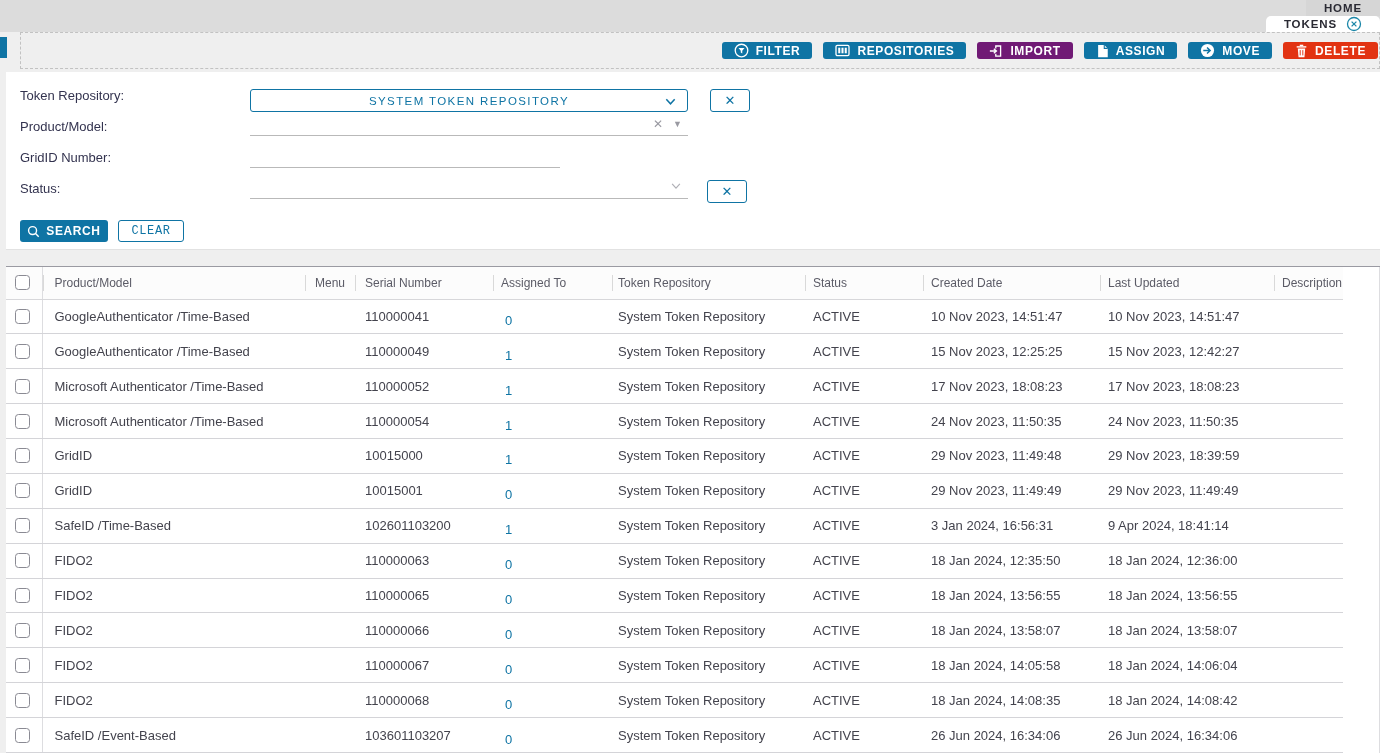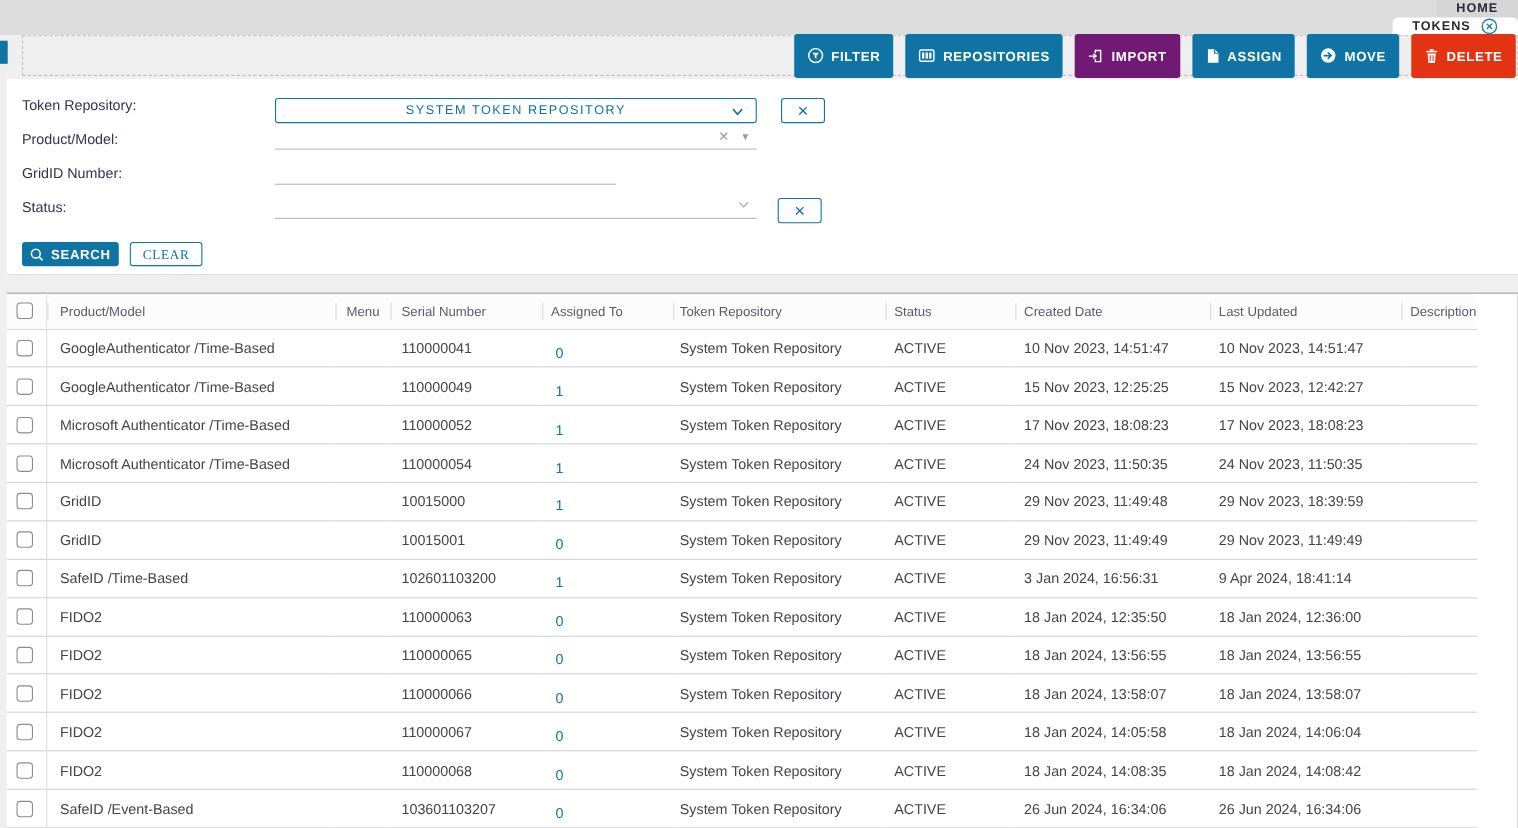--- a/index.html
+++ b/index.html
@@ -11,37 +11,37 @@
   .tab { height:32px; display:flex; align-items:center; gap:9px; padding:0 18px; font-size:11.5px; font-weight:bold; letter-spacing:.9px; color:#2a2a33; cursor:pointer; }
   .tab.inactive { background:#d6d6d6; }
   .tab.active { background:#ffffff; border-radius:5px 5px 0 0; }
   .tab-close { display:flex; align-items:center; }
 
   
   .content { position:relative; height:721px; background:#efefef; }
   .side-handle { position:absolute; left:0; top:5px; width:7px; height:21px; background:#0f74a4; }
 
   .toolbar-band { position:absolute; left:20px; right:0; top:0; height:37px; border:1px dashed #c2c2c2; display:flex; align-items:center; justify-content:flex-end; gap:11px; padding-right:1px; }
-  .tbtn { display:flex; align-items:center; gap:7px; height:40px; padding:0 12px; border:none; border-radius:3px; color:#fff; font-family:"Liberation Sans",sans-serif; font-size:12px; font-weight:bold; letter-spacing:.6px; cursor:pointer; }
+  .tbtn { display:flex; align-items:center; gap:7px; height:17px; padding:0 12px; border:none; border-radius:3px; color:#fff; font-family:"Liberation Sans",sans-serif; font-size:12px; font-weight:bold; letter-spacing:.6px; cursor:pointer; }
   .tbtn.blue { background:#0f74a4; }
   .tbtn.green { background:#701a75; }
   .tbtn.red { background:#e23312; }
   .tbtn svg { display:block; }
 
   
   .filter-panel { position:absolute; left:6px; right:0; top:40px; height:178px; background:#fff; border-bottom:1px solid #e2e2e2; }
   .f-label { position:absolute; left:14px; font-size:13px; color:#33334f; }
   .f-select { position:absolute; left:244px; width:438px; height:23px; border:1.5px solid #0f74a4; border-radius:3px; background:#fff; display:flex; align-items:center; justify-content:center; color:#0f74a4; font-size:11.5px; letter-spacing:1.4px; cursor:pointer; }
   .f-select .chev { position:absolute; right:10px; top:5px; }
   .x-btn { position:absolute; width:40px; height:23px; border:1.5px solid #0f74a4; border-radius:3px; background:#fff; color:#0f74a4; font-size:13px; display:flex; align-items:center; justify-content:center; cursor:pointer; }
   .f-underline { position:absolute; left:244px; height:22px; border-bottom:1px solid #b9b9b9; font-size:13px; color:#43434d; }
   .f-adorn { position:absolute; right:6px; top:3px; color:#9a9aa2; font-size:12px; display:flex; gap:10px; align-items:center; }
   .f-adorn .tri { font-size:9px; }
   .btn-search { position:absolute; left:14px; top:148px; width:88px; height:22px; background:#0f74a4; border:none; border-radius:3px; color:#fff; font-family:"Liberation Sans",sans-serif; font-size:12px; font-weight:bold; letter-spacing:.6px; display:flex; align-items:center; justify-content:center; gap:6px; cursor:pointer; }
-  .btn-clear { position:absolute; left:112px; top:148px; width:66px; height:22px; background:#fff; border:1.5px solid #0f74a4; border-radius:3px; color:#0f74a4; font-family:Liberation Serif, serif; font-size:12px; letter-spacing:.6px; display:flex; align-items:center; justify-content:center; cursor:pointer; }
+  .btn-clear { position:absolute; left:112px; top:148px; width:66px; height:22px; background:#fff; border:1.5px solid #0f74a4; border-radius:3px; color:#0f74a4; font-family:Liberation Mono, monospace; font-size:12px; letter-spacing:.6px; display:flex; align-items:center; justify-content:center; cursor:pointer; }
 
   
   .table-wrap { position:absolute; left:6px; right:0; top:234px; bottom:0; background:#fff; border-top:1px solid #9a9aa2; display:flex; flex-direction:row; }
   table { width:100%; border-collapse:collapse; table-layout:fixed; }
   thead th { position:relative; height:32px; background:#fcfcfc; border-bottom:1px solid #d7d7da; font-size:12px; font-weight:normal; color:#5b5b66; text-align:left; white-space:nowrap; }
   thead th.sep::before { content:""; position:absolute; left:0; top:8px; bottom:8px; width:1px; background:#d9d9d9; }
   tbody td { height:33.5px; border-bottom:1px solid #d4d4d8; font-size:13px; color:#43434d; white-space:nowrap; overflow:hidden; }
   .c-check { border-right:1px solid #dddde0; }
   .checkbox { display:block; width:15px; height:15px; margin-left:9px; border:1.5px solid #8a8a93; border-radius:3.5px; background:#fff; cursor:pointer; }
   .p12 { padding-left:12px; } .p8 { padding-left:8px; } .p6 { padding-left:6px; } .p10 { padding-left:10px; }

